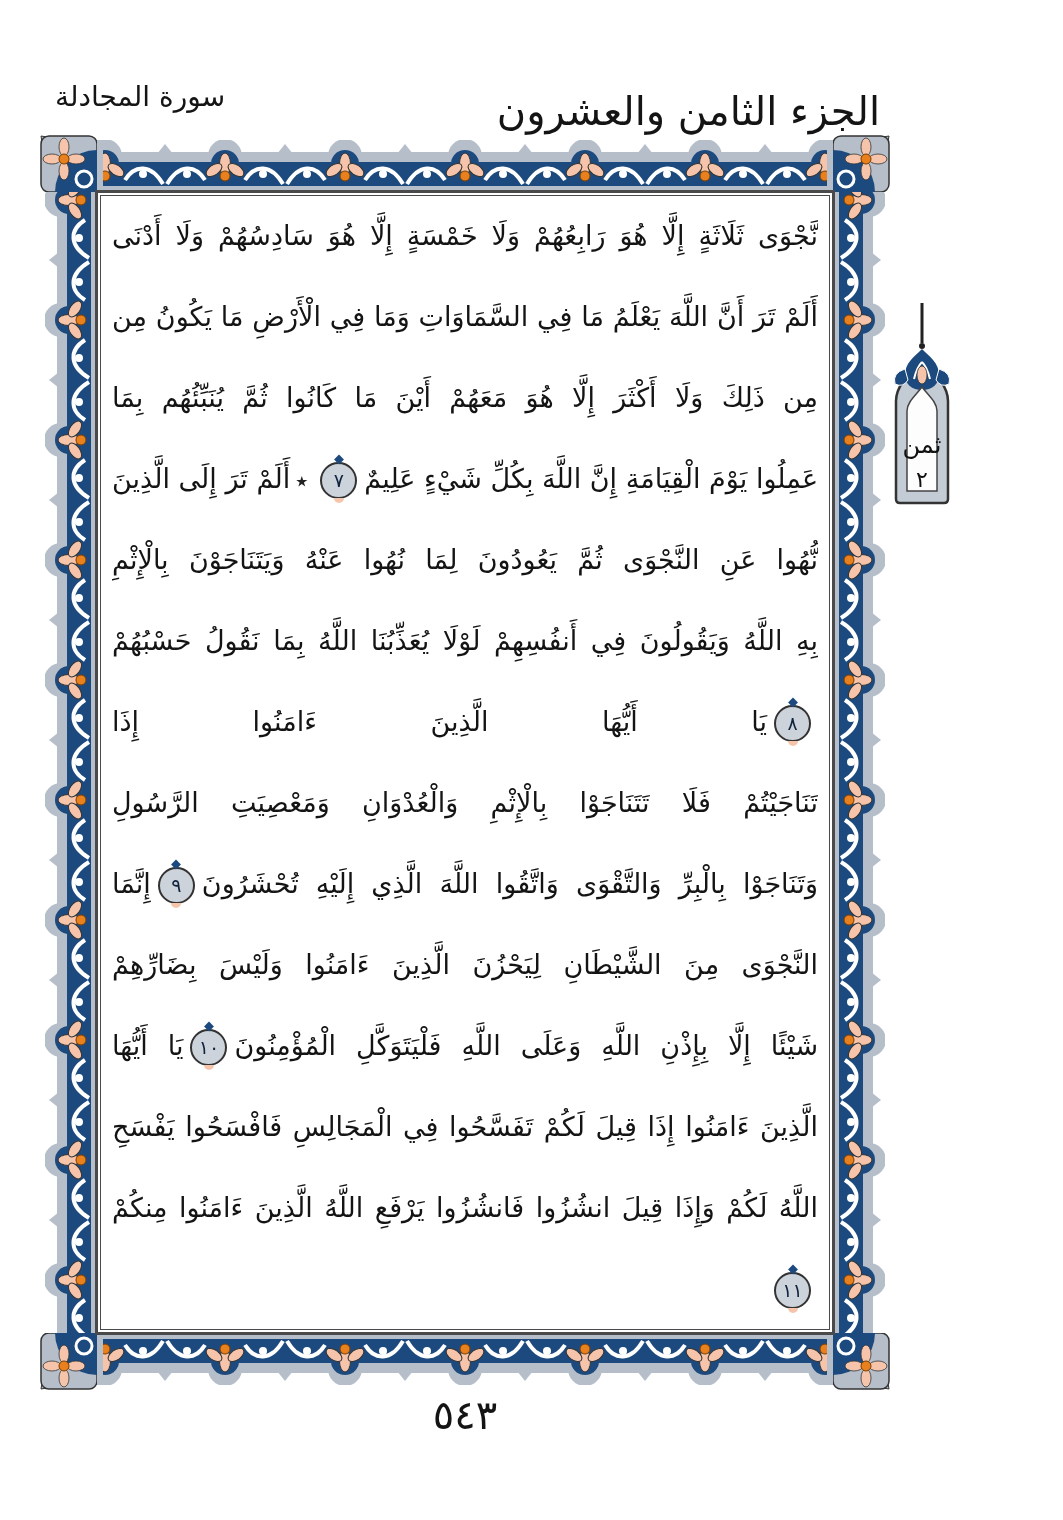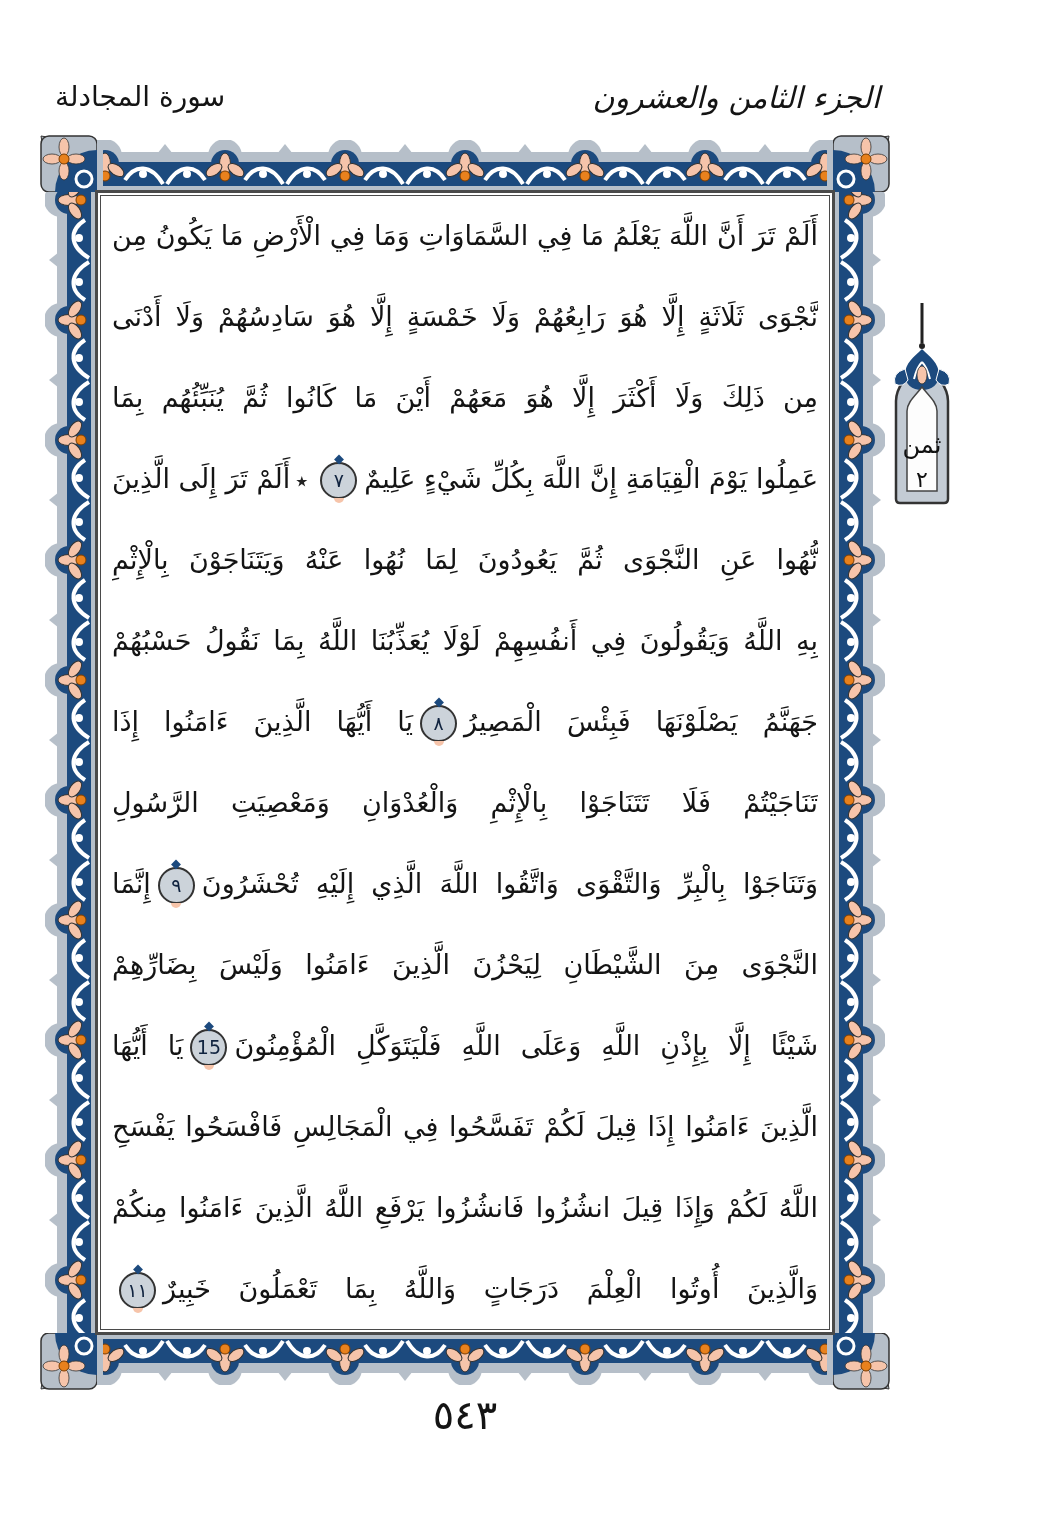--- a/index.html
+++ b/index.html
@@ -8,21 +8,21 @@
   }
   *{box-sizing:border-box;}
   html,body{margin:0;padding:0;}
   body{
     width:1063px;height:1520px;position:relative;background:#ffffff;
     font-family:"DejaVu Sans",sans-serif;color:var(--ink);overflow:hidden;
   }
   .f-navy{fill:var(--navy);} .f-gray{fill:var(--bgray);}
   .f-peach{fill:var(--peach);} .f-orange{fill:var(--orange);}
 
-  .juz-title{position:absolute;top:80px;right:183px;font-size:30px;white-space:nowrap;font-style:italic;}
+  .juz-title{position:absolute;top:88px;right:183px;font-size:40px;white-space:nowrap;}
   .surah-title{position:absolute;top:80px;left:55px;font-size:28px;white-space:nowrap;}
 
   .frame{position:absolute;left:45px;top:140px;width:840px;height:1245px;}
   .bband{position:absolute;line-height:0;}
   .b-top{left:0;top:0;width:840px;height:58px;}
   .b-bottom{left:0;bottom:0;width:840px;height:58px;}
   .b-left{left:0;top:0;width:58px;height:1245px;}
   .b-right{right:0;top:0;width:58px;height:1245px;}
   .bcorner{position:absolute;width:58px;height:58px;line-height:0;}
   .c-tl{left:-6px;top:-6px;} .c-tr{right:-6px;top:-6px;}
@@ -168,42 +168,42 @@
   <div class="bcorner c-br">
     <svg width="58" height="58">
         <g transform="translate(58,58) scale(-1,-1)">
           <use href="#corng"></use>
         </g>
       </svg>
   </div>
 
   <div class="inner-frame">
     <div class="text-area">
+        <div class="qline"><span class="qtext">نَّجْوَى ثَلَاثَةٍ إِلَّا هُوَ رَابِعُهُمْ وَلَا خَمْسَةٍ إِلَّا هُوَ سَادِسُهُمْ وَلَا أَدْنَى</span></div>
         <div class="qline"><span class="qtext">أَلَمْ تَرَ أَنَّ اللَّهَ يَعْلَمُ مَا فِي السَّمَاوَاتِ وَمَا فِي الْأَرْضِ مَا يَكُونُ مِن</span></div>
-        <div class="qline"><span class="qtext">نَّجْوَى ثَلَاثَةٍ إِلَّا هُوَ رَابِعُهُمْ وَلَا خَمْسَةٍ إِلَّا هُوَ سَادِسُهُمْ وَلَا أَدْنَى</span></div>
         <div class="qline"><span class="qtext">مِن ذَلِكَ وَلَا أَكْثَرَ إِلَّا هُوَ مَعَهُمْ أَيْنَ مَا كَانُوا ثُمَّ يُنَبِّئُهُم بِمَا</span></div>
         <div class="qline"><span class="qtext">عَمِلُوا يَوْمَ الْقِيَامَةِ إِنَّ اللَّهَ بِكُلِّ شَيْءٍ عَلِيمٌ</span><span class="ayah-marker">
             <span class="ayah-num">٧</span>
           </span><span class="hizb-star">٭</span><span class="qtext">أَلَمْ تَرَ إِلَى الَّذِينَ</span></div>
         <div class="qline"><span class="qtext">نُّهُوا عَنِ النَّجْوَى ثُمَّ يَعُودُونَ لِمَا نُهُوا عَنْهُ وَيَتَنَاجَوْنَ بِالْإِثْمِ</span></div>
         <div class="qline"><span class="qtext">بِهِ اللَّهُ وَيَقُولُونَ فِي أَنفُسِهِمْ لَوْلَا يُعَذِّبُنَا اللَّهُ بِمَا نَقُولُ حَسْبُهُمْ</span></div>
-        <div class="qline"><span class="qtext">جَهَنَّمُ يَصْلَوْنَهَا فَبِئْسَ الْمَصِيرُ</span><span class="ayah-marker">
+        <div class="qline"><span class="ayah-marker">
             <span class="ayah-num">٨</span>
           </span><span class="qtext">يَا أَيُّهَا الَّذِينَ ءَامَنُوا إِذَا</span></div>
         <div class="qline"><span class="qtext">تَنَاجَيْتُمْ فَلَا تَتَنَاجَوْا بِالْإِثْمِ وَالْعُدْوَانِ وَمَعْصِيَتِ الرَّسُولِ</span></div>
         <div class="qline"><span class="qtext">وَتَنَاجَوْا بِالْبِرِّ وَالتَّقْوَى وَاتَّقُوا اللَّهَ الَّذِي إِلَيْهِ تُحْشَرُونَ</span><span class="ayah-marker">
             <span class="ayah-num">٩</span>
           </span><span class="qtext">إِنَّمَا</span></div>
         <div class="qline"><span class="qtext">النَّجْوَى مِنَ الشَّيْطَانِ لِيَحْزُنَ الَّذِينَ ءَامَنُوا وَلَيْسَ بِضَارِّهِمْ</span></div>
         <div class="qline"><span class="qtext">شَيْئًا إِلَّا بِإِذْنِ اللَّهِ وَعَلَى اللَّهِ فَلْيَتَوَكَّلِ الْمُؤْمِنُونَ</span><span class="ayah-marker">
-            <span class="ayah-num">15</span>
+            <span class="ayah-num">١٠</span>
           </span><span class="qtext">يَا أَيُّهَا</span></div>
         <div class="qline"><span class="qtext">الَّذِينَ ءَامَنُوا إِذَا قِيلَ لَكُمْ تَفَسَّحُوا فِي الْمَجَالِسِ فَافْسَحُوا يَفْسَحِ</span></div>
         <div class="qline"><span class="qtext">اللَّهُ لَكُمْ وَإِذَا قِيلَ انشُزُوا فَانشُزُوا يَرْفَعِ اللَّهُ الَّذِينَ ءَامَنُوا مِنكُمْ</span></div>
-        <div class="qline"><span class="qtext">وَالَّذِينَ أُوتُوا الْعِلْمَ دَرَجَاتٍ وَاللَّهُ بِمَا تَعْمَلُونَ خَبِيرٌ</span><span class="ayah-marker">
+        <div class="qline"><span class="ayah-marker">
             <span class="ayah-num">١١</span>
           </span></div>
       </div>
   </div>
 </div>
 
 <div class="side-marker">
   <svg width="100" height="215" viewBox="0 0 100 215">
     <rect x="48.5" y="0" width="3" height="40" fill="#222"></rect>
     <circle cx="50" cy="43" r="3" fill="#222"></circle>

